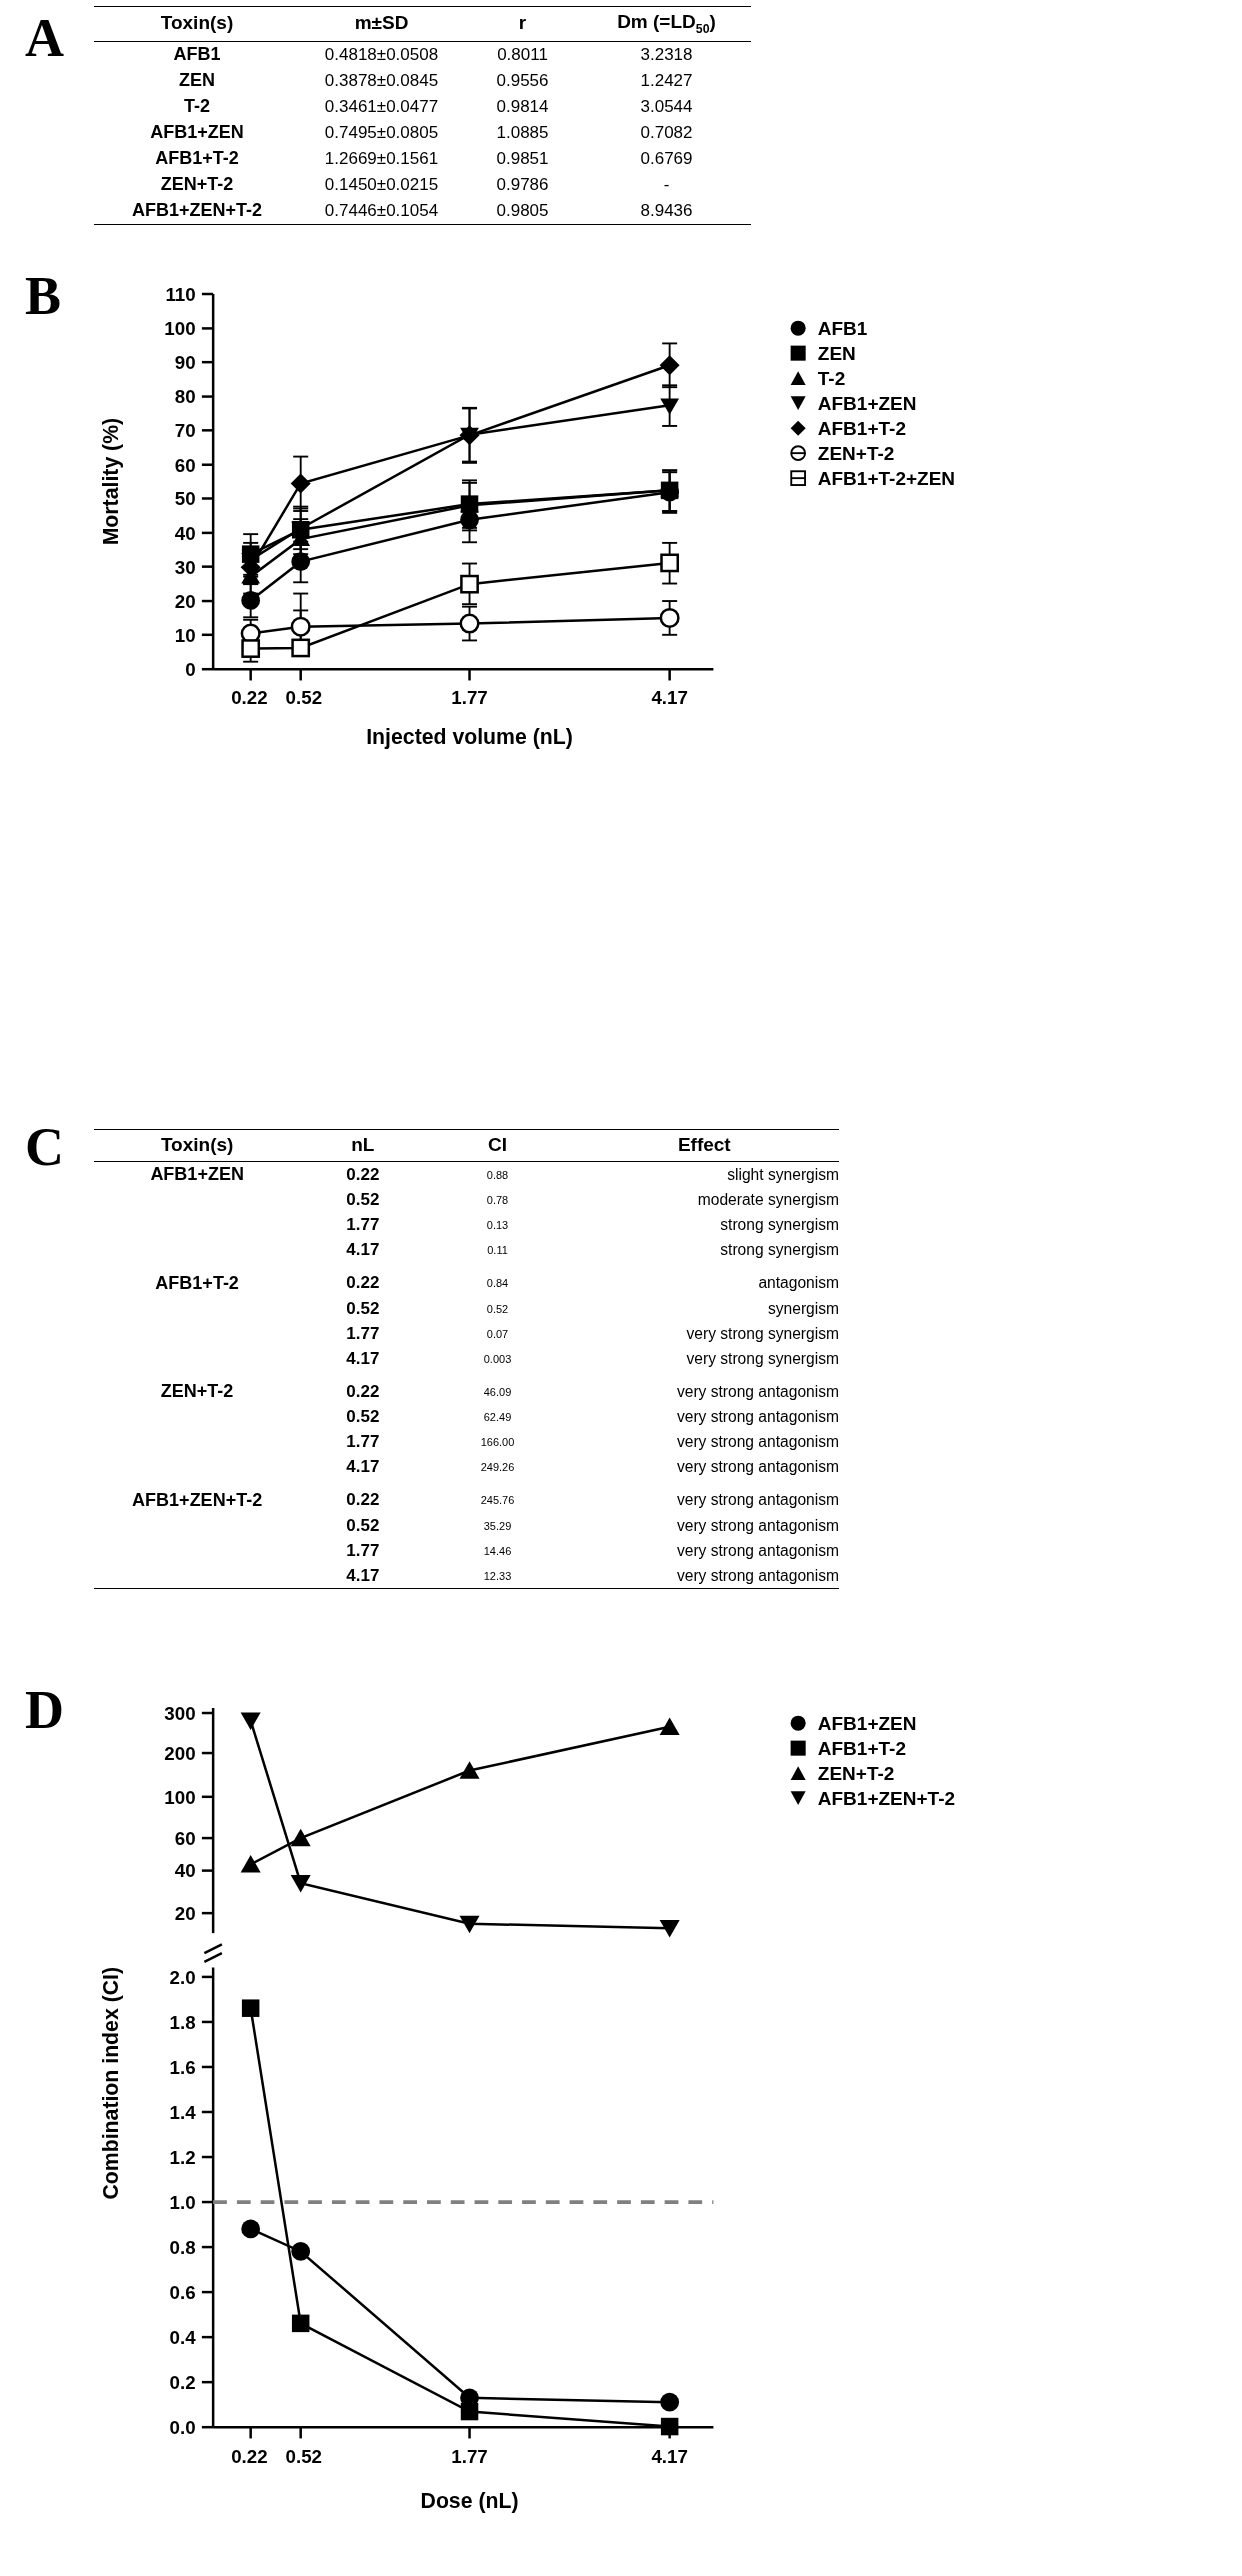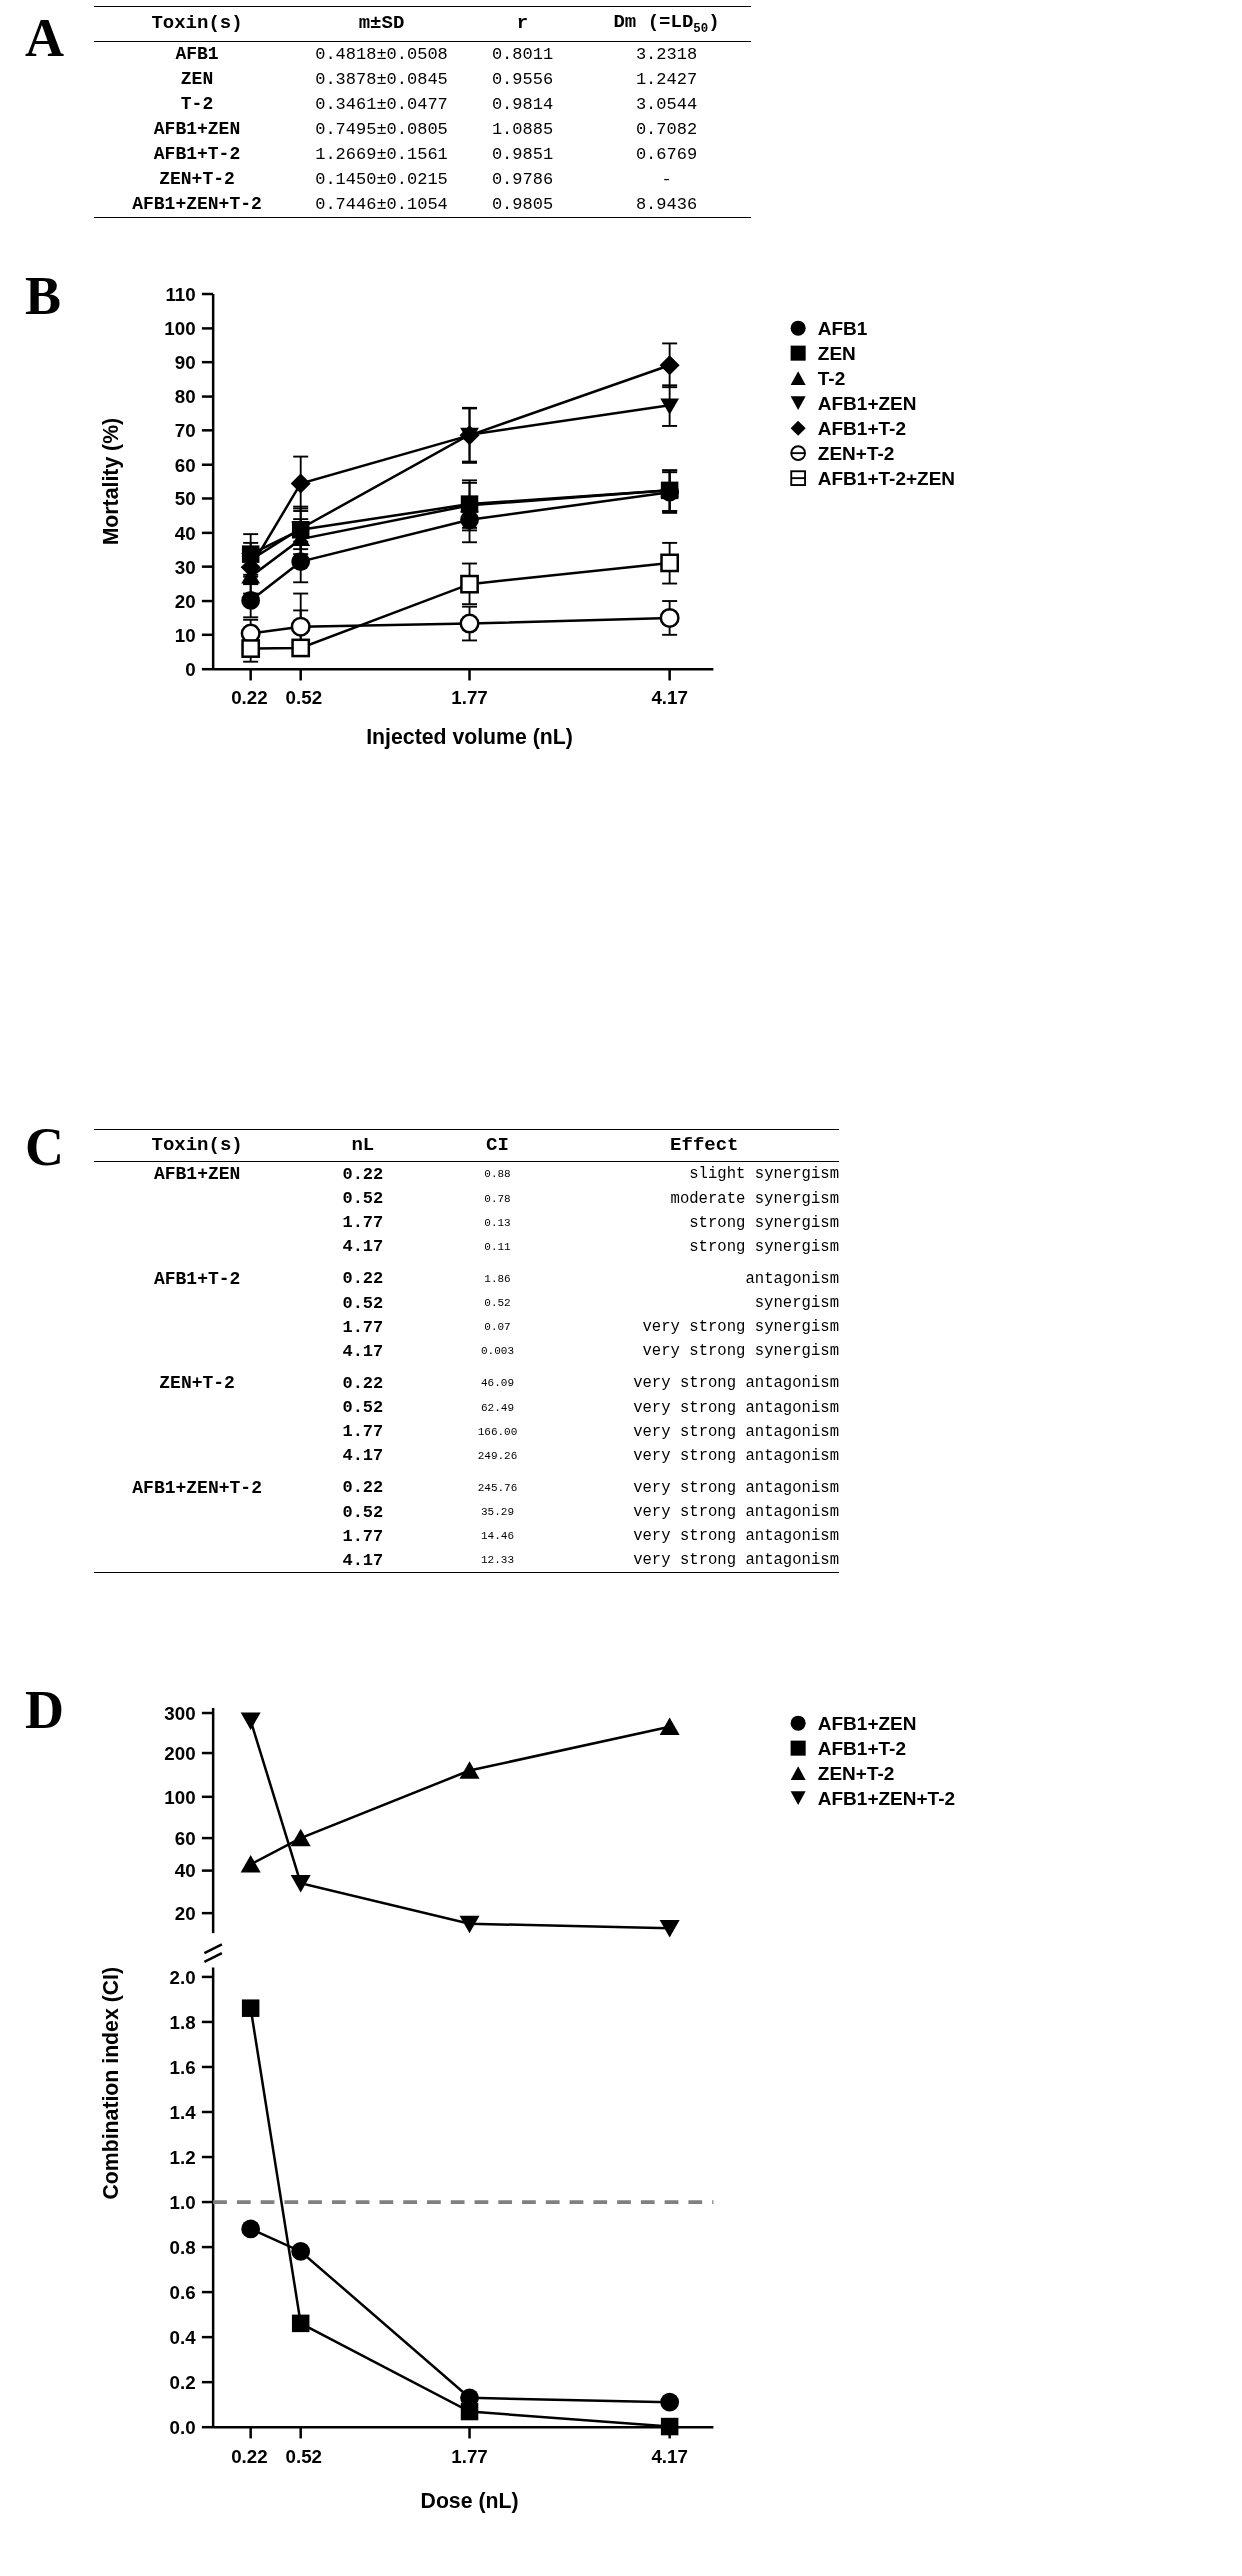--- a/index.html
+++ b/index.html
@@ -16,21 +16,21 @@
     position:absolute;
     font-family:"Liberation Serif", serif;
     font-weight:bold;
     font-size:54px;
     line-height:1;
   }
 
   
   .tbl{
     border-collapse:collapse;
-    font-family:Liberation Mono, monospace;
+    font-family:Liberation Sans, sans-serif;
   }
   .tbl th{
     font-weight:bold;
     font-size:19px;
     padding:3.8px 0 5px 0;
     text-align:center;
   }
   .tbl td{
     font-size:17px;
     text-align:center;
@@ -451,21 +451,21 @@
       <tr>
         <td></td>
         <td class="nl">4.17</td>
         <td class="ci">0.11</td>
         <td class="eff">strong synergism</td>
       </tr>
 
       <tr class="grp-start">
         <td class="tox">AFB1+T-2</td>
         <td class="nl">0.22</td>
-        <td class="ci">1.86</td>
+        <td class="ci">0.84</td>
         <td class="eff">antagonism</td>
       </tr>
       <tr>
         <td></td>
         <td class="nl">0.52</td>
         <td class="ci">0.52</td>
         <td class="eff">synergism</td>
       </tr>
       <tr>
         <td></td>

